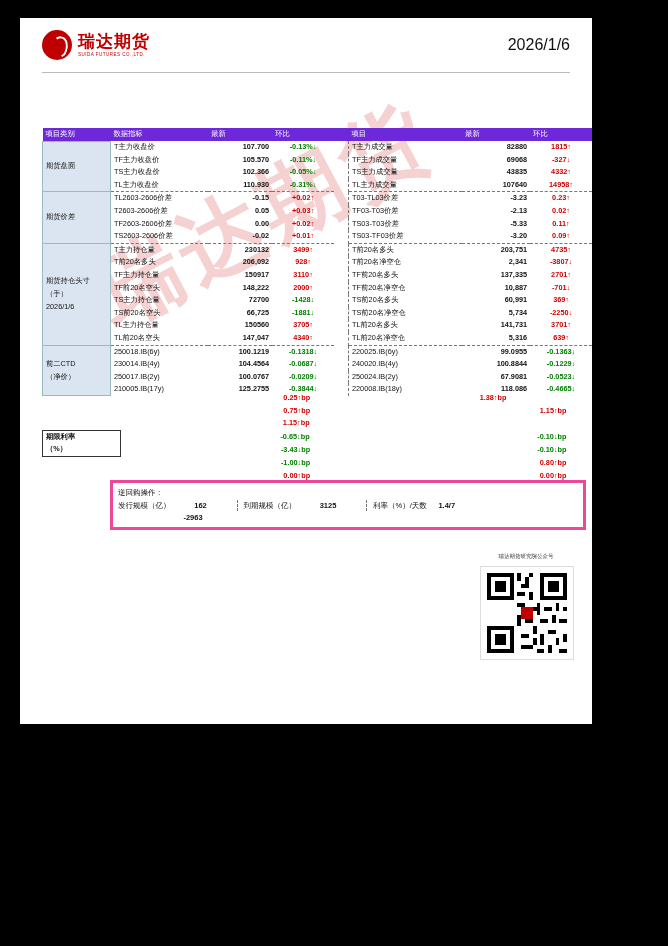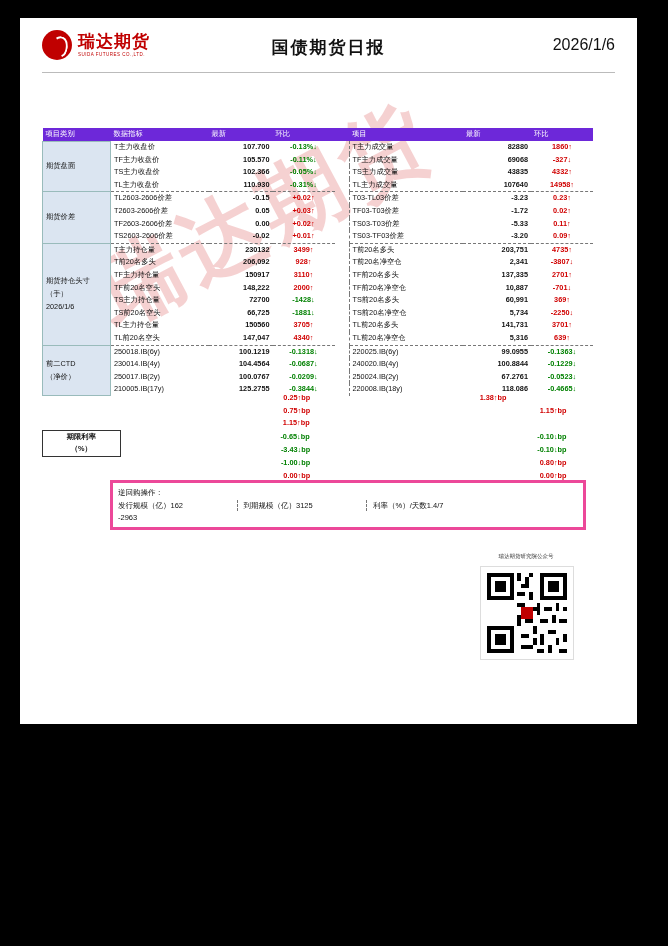--- a/index.html
+++ b/index.html
@@ -1,18 +1,18 @@
 <!DOCTYPE html>
 <html><head>
 <meta charset="utf-8">
 <style>
   html,body{margin:0;padding:0;background:#000;}
   body{width:668px;height:946px;font-family:"Liberation Sans","DejaVu Sans",sans-serif;}
   .page{position:relative;width:668px;height:946px;background:#000;overflow:hidden;}
-  .sheet{position:absolute;left:20px;top:18px;width:617px;height:706px;background:#fff;}
+  .sheet{position:absolute;left:20px;top:18px;width:572px;height:706px;background:#fff;}
   .whitebar{position:absolute;left:20px;top:724px;width:572px;height:16px;background:#000;}
   
   .hdr{position:relative;height:58px;}
   .logo-wrap{position:absolute;left:22px;top:12px;display:flex;align-items:center;gap:6px;}
   .logo-mark{width:30px;height:30px;border-radius:50%;background:#c00000;position:relative;}
   .logo-mark:after{content:"";position:absolute;left:8px;top:6px;width:14px;height:18px;border:2px solid #fff;border-radius:50% 50% 50% 50%/60% 60% 40% 40%;border-left-color:transparent;border-bottom-color:transparent;transform:rotate(20deg);}
   .logo-text{line-height:1;}
   .logo-cn{font-size:17px;font-weight:bold;color:#c00000;letter-spacing:1px;}
   .logo-en{font-size:4.5px;color:#c00000;letter-spacing:.5px;margin-top:3px;}
   .title{position:absolute;left:0;right:0;top:18px;text-align:center;font-size:17px;font-weight:bold;color:#111;letter-spacing:2px;}
@@ -30,46 +30,45 @@
   .num{text-align:right;font-weight:bold;color:#111;}
   .chg{text-align:center;font-weight:bold;}
   .up{color:#d00000;}
   .dn{color:#008000;}
   .sep{width:8px;}
   .dashed-l{border-left:1px dashed #777;}
   .dashed-t{border-top:1px dashed #777;}
   
   .bp{position:absolute;left:22px;top:374px;width:528px;}
   .bp td{height:12.6px;line-height:12.6px;padding:0 3px;font-size:7.3px;font-weight:bold;}
-  .bpcat{width:72px;text-align:center;border:1px solid #333;color:#111;font-weight:normal;}
+  .bpcat{width:72px;border:1px solid #333;color:#111;font-weight:normal;}
   
   .repo{position:absolute;left:90px;top:462px;width:460px;border:3px solid #ec4899;padding:3px 5px;font-size:7.5px;color:#111;}
   .repo .row{display:flex;gap:0;align-items:center;margin:2px 0;}
-  .repo .v{font-weight:normal;text-align:left;}
+  .repo .v{font-weight:bold;text-align:center;}
   .repo .dline{border-left:1px dashed #777;height:11px;margin:0 6px;}
   
   .qrbox{position:absolute;left:460px;top:548px;width:92px;height:92px;background:#fff;border:1px solid #ddd;}
   .qrcap{position:absolute;left:456px;top:535px;width:100px;text-align:center;font-size:5.5px;color:#333;}
   .qr{position:absolute;left:6px;top:6px;width:80px;height:80px;}
 </style>
 </head>
 <body>
 
 <div class="page">
   <div class="sheet">
 
     <div class="hdr">
       <div class="logo-wrap">
         <div class="logo-mark"></div>
         <div class="logo-text">
           <div class="logo-cn">瑞达期货</div>
           <div class="logo-en">SUIDA FUTURES CO.,LTD.</div>
         </div>
       </div>
-      <div class="title">国债期货日报</div>
       <div class="date">2026/1/6</div>
       <div class="hr"></div>
     </div>
 
     <div class="wm">瑞达期货</div>
 
     <table class="t1">
       <thead>
         <tr>
           <th class="th" style="width:62px">项目类别</th>
@@ -84,21 +83,21 @@
       </thead>
       <tbody id="tbody">
           <tr>
             <td class="catcell" rowspan="4">期货盘面</td>
             <td class="lab">T主力收盘价</td>
             <td class="num">107.700</td>
             <td class="chg dn">-0.13%↓</td>
             <td class="sep"></td>
             <td class="lab dashed-l">T主力成交量</td>
             <td class="num">82880</td>
-            <td class="chg up">1860↑</td>
+            <td class="chg up">1815↑</td>
           </tr>
           <tr>
             <td class="lab">TF主力收盘价</td>
             <td class="num">105.570</td>
             <td class="chg dn">-0.11%↓</td>
             <td class="sep"></td>
             <td class="lab dashed-l">TF主力成交量</td>
             <td class="num">69068</td>
             <td class="chg up">-327↓</td>
           </tr>
@@ -129,21 +128,21 @@
             <td class="lab dashed-l dashed-t">T03-TL03价差</td>
             <td class="num dashed-t">-3.23</td>
             <td class="chg up dashed-t">0.23↑</td>
           </tr>
           <tr>
             <td class="lab">T2603-2606价差</td>
             <td class="num">0.05</td>
             <td class="chg up">+0.03↑</td>
             <td class="sep"></td>
             <td class="lab dashed-l">TF03-T03价差</td>
-            <td class="num">-1.72</td>
+            <td class="num">-2.13</td>
             <td class="chg up">0.02↑</td>
           </tr>
           <tr>
             <td class="lab">TF2603-2606价差</td>
             <td class="num">0.00</td>
             <td class="chg up">+0.02↑</td>
             <td class="sep"></td>
             <td class="lab dashed-l">TS03-T03价差</td>
             <td class="num">-5.33</td>
             <td class="chg up">0.11↑</td>
@@ -248,21 +247,21 @@
             <td class="lab dashed-l">240020.IB(4y)</td>
             <td class="num">100.8844</td>
             <td class="chg dn">-0.1229↓</td>
           </tr>
           <tr>
             <td class="lab">250017.IB(2y)</td>
             <td class="num">100.0767</td>
             <td class="chg dn">-0.0209↓</td>
             <td class="sep"></td>
             <td class="lab dashed-l">250024.IB(2y)</td>
-            <td class="num">67.2761</td>
+            <td class="num">67.9081</td>
             <td class="chg dn">-0.0523↓</td>
           </tr>
           <tr>
             <td class="lab">210005.IB(17y)</td>
             <td class="num">125.2755</td>
             <td class="chg dn">-0.3844↓</td>
             <td class="sep"></td>
             <td class="lab dashed-l">220008.IB(18y)</td>
             <td class="num">118.086</td>
             <td class="chg dn">-0.4665↓</td>

